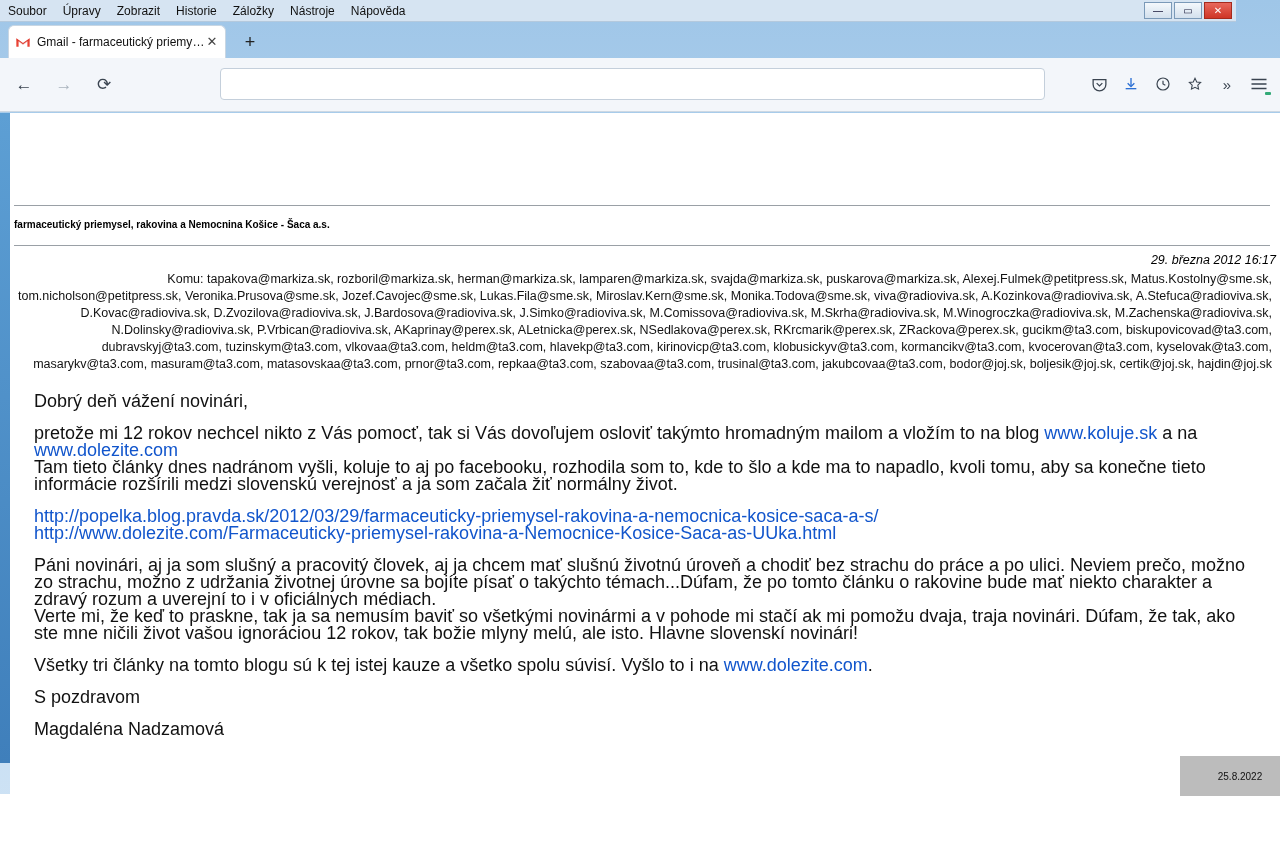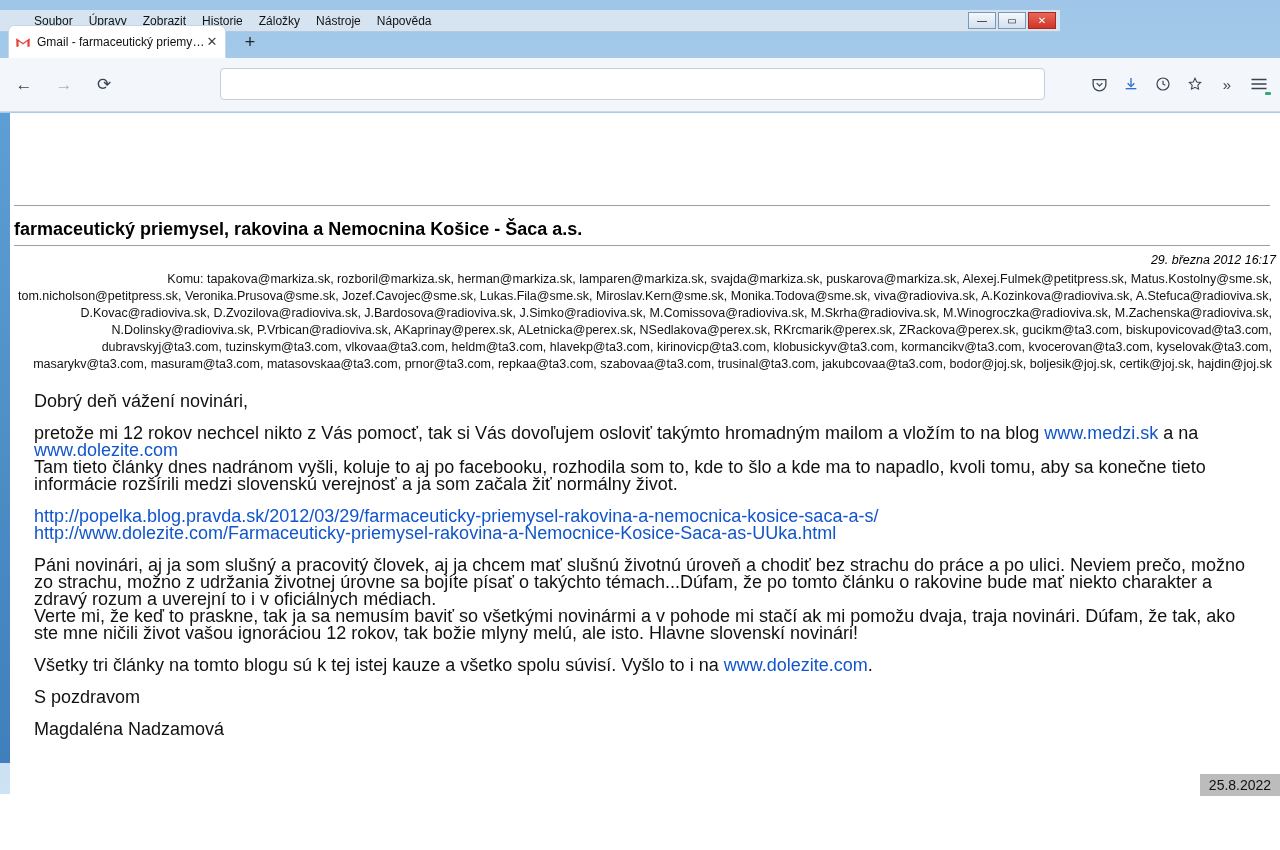--- a/index.html
+++ b/index.html
@@ -20,28 +20,28 @@
     position: absolute;
     left: 0; top: 0;
     width: 1280px;
     height: 850px;
     background: linear-gradient(180deg, #9fc6e8 0%, #b9d6ef 40%, #cfe3f5 100%);
   }
 
   
   .menubar {
     position: absolute;
-    left: 0; top: 10px;
-    width: 1060px;
+    left: 0; top: 0;
+    width: 1236px;
     height: 22px;
     background: #d6e4f2;
     border-bottom: 1px solid #b4c9dd;
     display: flex;
     align-items: center;
-    padding-left: 26px;
+    padding-left: 0;
     box-sizing: border-box;
   }
   .menubar-item {
     font-size: 12px;
     color: #111;
     padding: 2px 8px;
     line-height: 14px;
     cursor: default;
     white-space: nowrap;
   }
@@ -238,21 +238,21 @@
     position: absolute;
     left: 4px;
     top: 92px;
     width: 1256px;
     border-top: 1px solid #9aa0a6;
   }
   .subject {
     position: absolute;
     left: 4px;
     top: 106px;
-    font-size: 18px;
+    font-size: 10px;
     font-weight: bold;
     color: #000;
   }
   .subject-rule-bottom {
     position: absolute;
     left: 4px;
     top: 132px;
     width: 1256px;
     border-top: 1px solid #9aa0a6;
   }
@@ -289,27 +289,28 @@
   .body-text a { color: #1155cc; text-decoration: none; }
   .links-block a { display: block; color: #1155cc; text-decoration: none; }
   .para-tight { margin-bottom: 0 !important; }
 
   
   .osd-clock {
     position: absolute;
     right: 0;
     bottom: 54px;
     width: 80px;
-    height: 22px;
+    height: 40px;
     background: #bcbcbc;
     color: #111;
-    font-size: 14px;
+    font-size: 10px;
     display: flex;
     align-items: center;
     justify-content: center;
+    padding-left: 20px;
   }
   .bottom-band {
     position: absolute;
     left: 0;
     bottom: 0;
     width: 1280px;
     height: 56px;
     background: #ffffff;
   }
 </style>
@@ -403,21 +404,21 @@
 
     <div class="recipients">
       <span>Komu:</span>
       <span>tapakova@markiza.sk, rozboril@markiza.sk, herman@markiza.sk, lamparen@markiza.sk, svajda@markiza.sk, puskarova@markiza.sk, Alexej.Fulmek@petitpress.sk, Matus.Kostolny@sme.sk, tom.nicholson@petitpress.sk, Veronika.Prusova@sme.sk, Jozef.Cavojec@sme.sk, Lukas.Fila@sme.sk, Miroslav.Kern@sme.sk, Monika.Todova@sme.sk, viva@radioviva.sk, A.Kozinkova@radioviva.sk, A.Stefuca@radioviva.sk, D.Kovac@radioviva.sk, D.Zvozilova@radioviva.sk, J.Bardosova@radioviva.sk, J.Simko@radioviva.sk, M.Comissova@radioviva.sk, M.Skrha@radioviva.sk, M.Winogroczka@radioviva.sk, M.Zachenska@radioviva.sk, N.Dolinsky@radioviva.sk, P.Vrbican@radioviva.sk, AKaprinay@perex.sk, ALetnicka@perex.sk, NSedlakova@perex.sk, RKrcmarik@perex.sk, ZRackova@perex.sk, gucikm@ta3.com, biskupovicovad@ta3.com, dubravskyj@ta3.com, tuzinskym@ta3.com, vlkovaa@ta3.com, heldm@ta3.com, hlavekp@ta3.com, kirinovicp@ta3.com, klobusickyv@ta3.com, kormancikv@ta3.com, kvocerovan@ta3.com, kyselovak@ta3.com, masarykv@ta3.com, masuram@ta3.com, matasovskaa@ta3.com, prnor@ta3.com, repkaa@ta3.com, szabovaa@ta3.com, trusinal@ta3.com, jakubcovaa@ta3.com, bodor@joj.sk, boljesik@joj.sk, certik@joj.sk, hajdin@joj.sk</span>
     </div>
 
     <div class="body-text">
       <p>Dobrý deň vážení novinári,</p>
 
       <p class="para-tight">
-        <span>pretože mi 12 rokov nechcel nikto z Vás pomocť, tak si Vás dovoľujem osloviť takýmto hromadným mailom a vložím to na blog </span><a href="#">www.medzi.sk</a><span> a na </span><a href="#">www.dolezite.com</a>
+        <span>pretože mi 12 rokov nechcel nikto z Vás pomocť, tak si Vás dovoľujem osloviť takýmto hromadným mailom a vložím to na blog </span><a href="#">www.koluje.sk</a><span> a na </span><a href="#">www.dolezite.com</a>
       </p>
       <p>Tam tieto články dnes nadránom vyšli, koluje to aj po facebooku, rozhodila som to, kde to šlo a kde ma to napadlo, kvoli tomu, aby sa konečne tieto informácie rozšírili medzi slovenskú verejnosť a ja som začala žiť normálny život.</p>
 
       <p class="links-block">
         <a href="#">http://popelka.blog.pravda.sk/2012/03/29/farmaceuticky-priemysel-rakovina-a-nemocnica-kosice-saca-a-s/</a>
         <a href="#">http://www.dolezite.com/Farmaceuticky-priemysel-rakovina-a-Nemocnice-Kosice-Saca-as-UUka.html</a>
       </p>
 
       <p class="para-tight">Páni novinári, aj ja som slušný a pracovitý človek, aj ja chcem mať slušnú životnú úroveň a chodiť bez strachu do práce a po ulici. Neviem prečo, možno zo strachu, možno z udržania životnej úrovne sa bojíte písať o takýchto témach...Dúfam, že po tomto článku o rakovine bude mať niekto charakter a zdravý rozum a uverejní to i v oficiálnych médiach.</p>
       <p>Verte mi, že keď to praskne, tak ja sa nemusím baviť so všetkými novinármi a v pohode mi stačí ak mi pomožu dvaja, traja novinári. Dúfam, že tak, ako ste mne ničili život vašou ignoráciou 12 rokov, tak božie mlyny melú, ale isto. Hlavne slovenskí novinári!</p>

